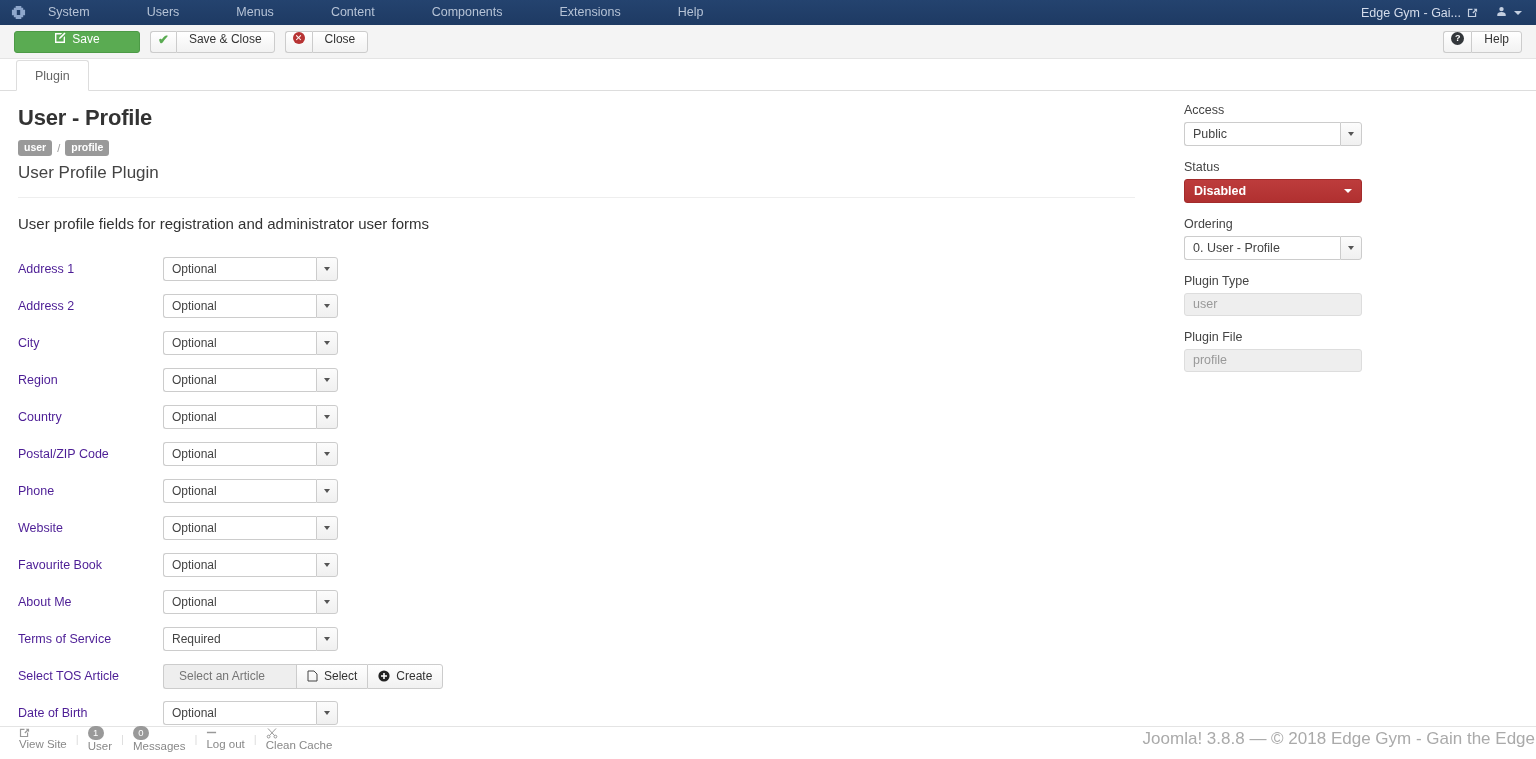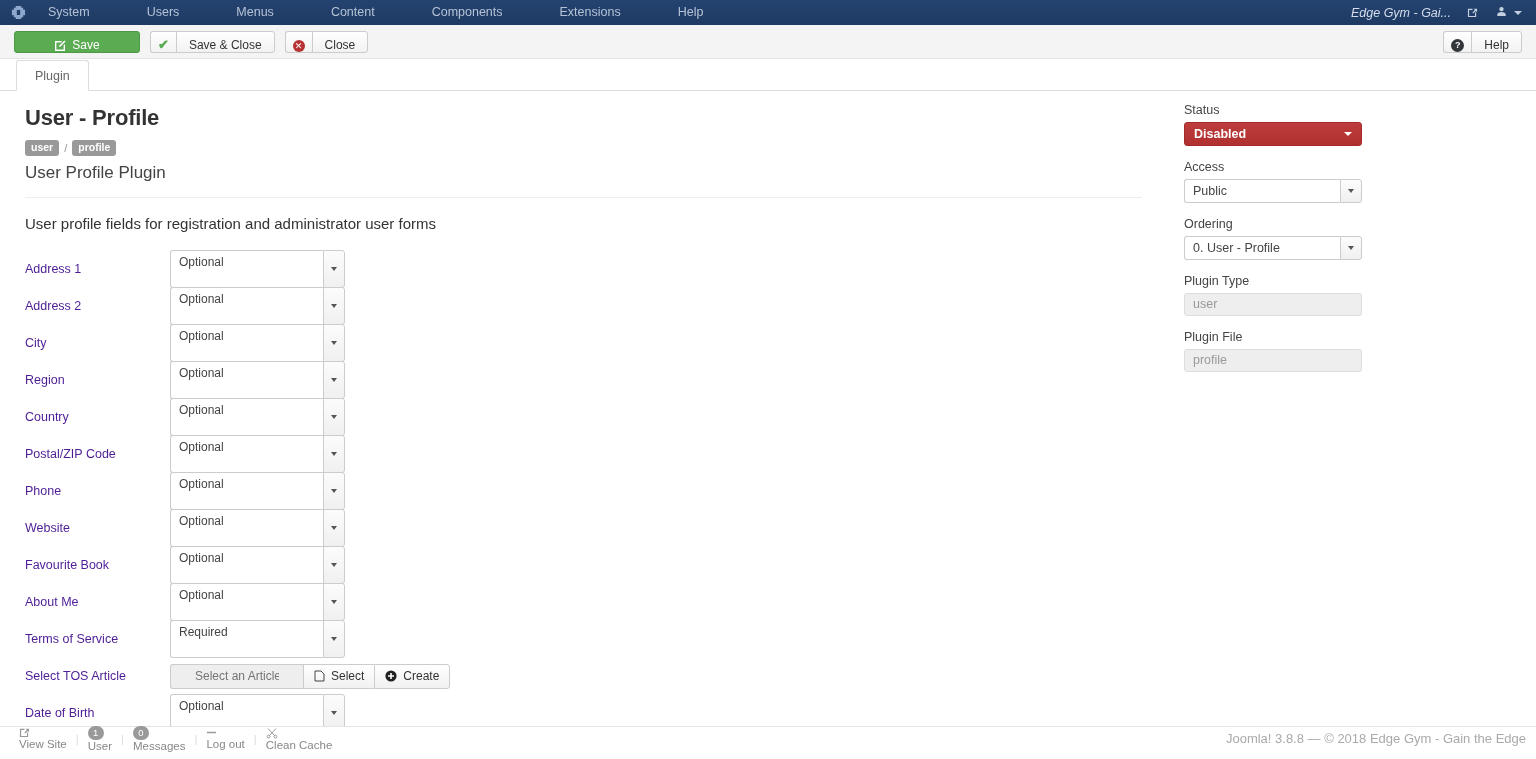--- a/index.html
+++ b/index.html
@@ -36,21 +36,21 @@
     line-height: 25px;
     white-space: nowrap;
     cursor: pointer;
   }
   .topnav-right {
     position: absolute; right: 6px; top: 0;
     height: 25px;
     display: flex; align-items: center;
   }
   .site-name {
-    color: #d4dceb; font-size: 12.5px; padding-right: 16px; white-space:nowrap;font-style:italic;
+    color: #d4dceb; font-size: 12.5px; padding-right: 6px; white-space:nowrap;
   }
   .ext-icon { color:#c4cfe0; font-size: 11px; padding-right: 14px; display:flex; align-items:center;}
   .user-menu { display:flex; align-items:center; color:#c4cfe0; padding: 0 8px 0 4px; font-size: 12px;}
   .user-menu .caret { margin-left: 7px; }
   .caret {
     display:inline-block;
     width:0;height:0;
     border-left:4px solid transparent;
     border-right:4px solid transparent;
     border-top:4px solid currentColor;
@@ -62,21 +62,21 @@
     background: #f4f4f4;
     border-bottom: 1px solid #e4e4e4;
     display: flex;
     align-items: center;
     padding: 0 14px;
     position: relative;
   }
   .btn-group { display: flex; margin-right: 10px; }
   .btn {
     height: 22px;
-    display: flex; align-items: flex-end;
+    display: flex; align-items: flex-start;
     border: 1px solid #ccc;
     background: linear-gradient(#fff, #f2f2f2);
     color: #333;
     font-size: 12px;
     padding: 0 10px;
     cursor: pointer;
     border-radius: 3px;
     white-space: nowrap;
   }
   .btn .ic { margin-right: 6px; display:flex; align-items:center;}
@@ -143,21 +143,21 @@
   }
 
   
   .page {
     position: relative;
     height: 659px;
     padding-top: 14px;
   }
   .main-col {
     position: absolute;
-    left: 9px; top: 14px;
+    left: 2px; top: 14px;
     width: 1150px;
     padding: 0 16px;
   }
   .side-col {
     position: absolute;
     right: 0; top: 12px;
     width: 360px;
     padding-left: 8px;
   }
 
@@ -196,21 +196,21 @@
   }
   .form-label {
     width: 145px;
     font-size: 12.5px;
     color: #4c1d95;
     flex: none;
   }
   .sel {
     display: flex;
     width: 175px;
-    height: 38px;
+    height: 24px;
   }
   .sel-value {
     flex: 1;
     border: 1px solid #ccc;
     border-right: none;
     border-radius: 3px 0 0 3px;
     background: #fff;
     font-size: 12px;
     color: #444;
     line-height: 22px;
@@ -234,21 +234,21 @@
   
   .picker { display: flex; height: 25px; }
   .picker-input {
     width: 133px;
     border: 1px solid #ccc;
     border-right: none;
     background: #eeeeee;
     color: #0f172a;
     font-size: 12px;
     line-height: 23px;
-    padding: 0 24px;
+    padding: 0 15px;
     border-radius: 3px 0 0 3px;
     overflow:hidden; white-space:nowrap;
   }
   .picker-btn {
     display: flex; align-items: center;
     border: 1px solid #ccc;
     border-right: none;
     background: linear-gradient(#fff,#f1f1f1);
     font-size: 12px;
     color: #333;
@@ -331,22 +331,22 @@
     border-radius: 8px;
     background: #999;
     color: #fff;
     font-size: 9.5px;
     line-height: 14px;
     text-align:center;
     padding: 0 4px;
     margin-right: 5px;
   }
   .footer-right {
-    position: absolute; right: 10px;
-    color: #aaa; font-size: 13px;
+    position: absolute; right: 1px;
+    color: #aaa; font-size: 17px;
   }
 </style>
 </head>
 <body>
 
 <div class="topnav">
   <div class="brand-icon">
     <svg width="15" height="15" viewBox="0 0 16 16">
       <path fill="#8ea7cc" d="M5 1h6v2h2v2h2v6h-2v2h-2v2H5v-2H3v-2H1V5h2V3h2V1zm1.2 4.2v5.6h3.6V5.2H6.2z"></path>
     </svg>
@@ -574,34 +574,34 @@
         <div class="sel-value">Optional</div>
         <div class="sel-arrow">
             <span class="caret"></span>
           </div>
       </div>
     </div>
   </div>
 
   <div class="side-col">
     <div class="side-field">
+      <div class="side-label">Access</div>
+      <div class="side-sel">
+        <div class="sel-value">Public</div>
+        <div class="sel-arrow">
+            <span class="caret"></span>
+          </div>
+      </div>
+    </div>
+
+    <div class="side-field">
       <div class="side-label">Status</div>
       <div class="status-select">
         <span>Disabled</span>
         <span class="caret"></span>
-      </div>
-    </div>
-
-    <div class="side-field">
-      <div class="side-label">Access</div>
-      <div class="side-sel">
-        <div class="sel-value">Public</div>
-        <div class="sel-arrow">
-            <span class="caret"></span>
-          </div>
       </div>
     </div>
 
     <div class="side-field">
       <div class="side-label">Ordering</div>
       <div class="side-sel">
         <div class="sel-value">0. User - Profile</div>
         <div class="sel-arrow">
             <span class="caret"></span>
           </div>

